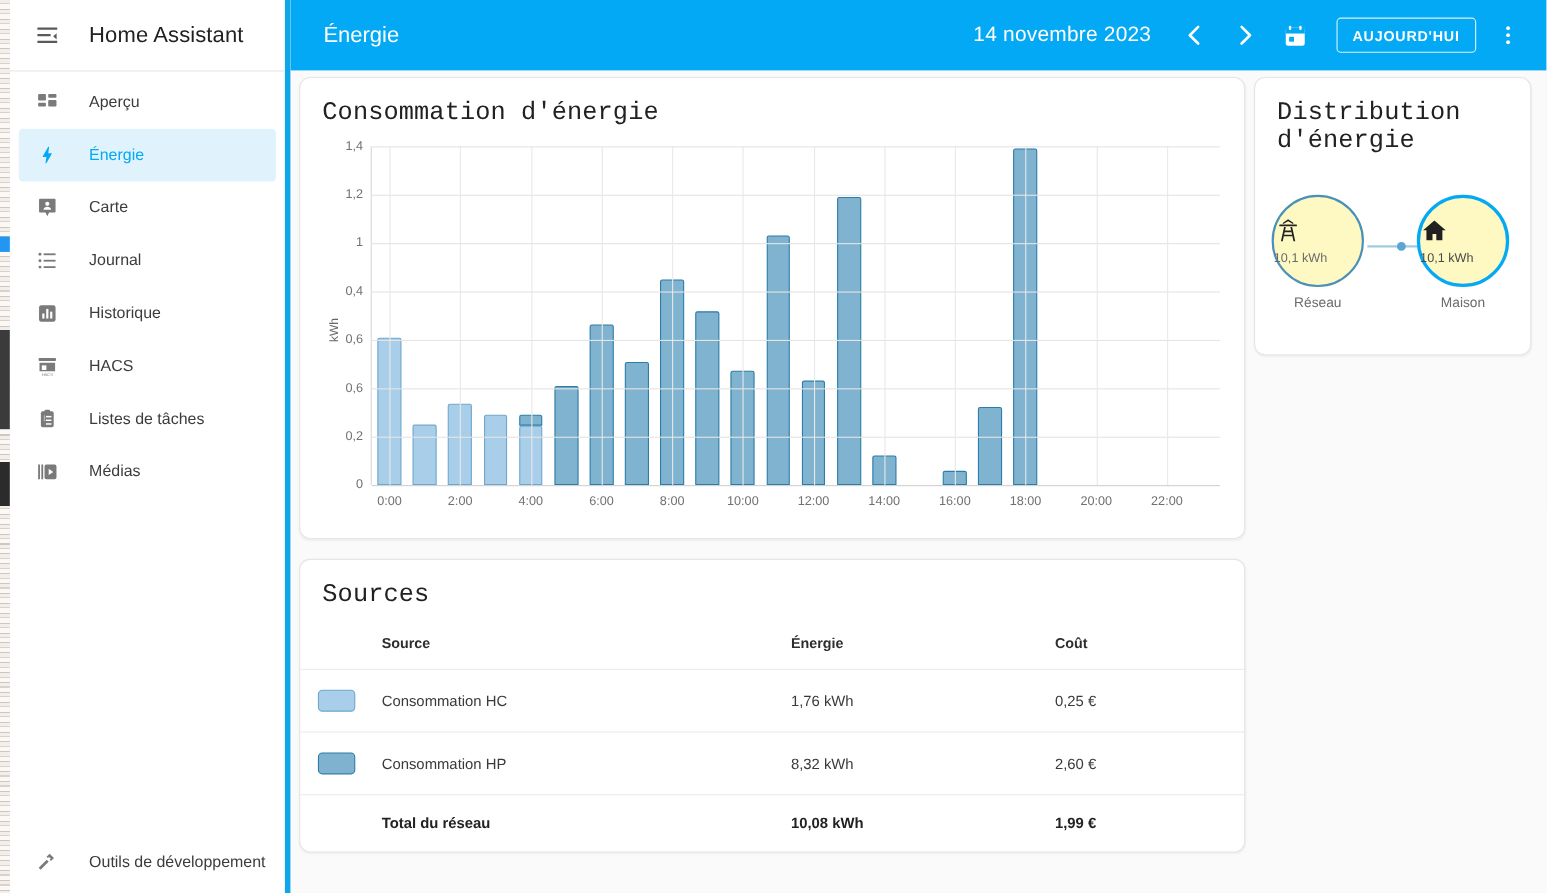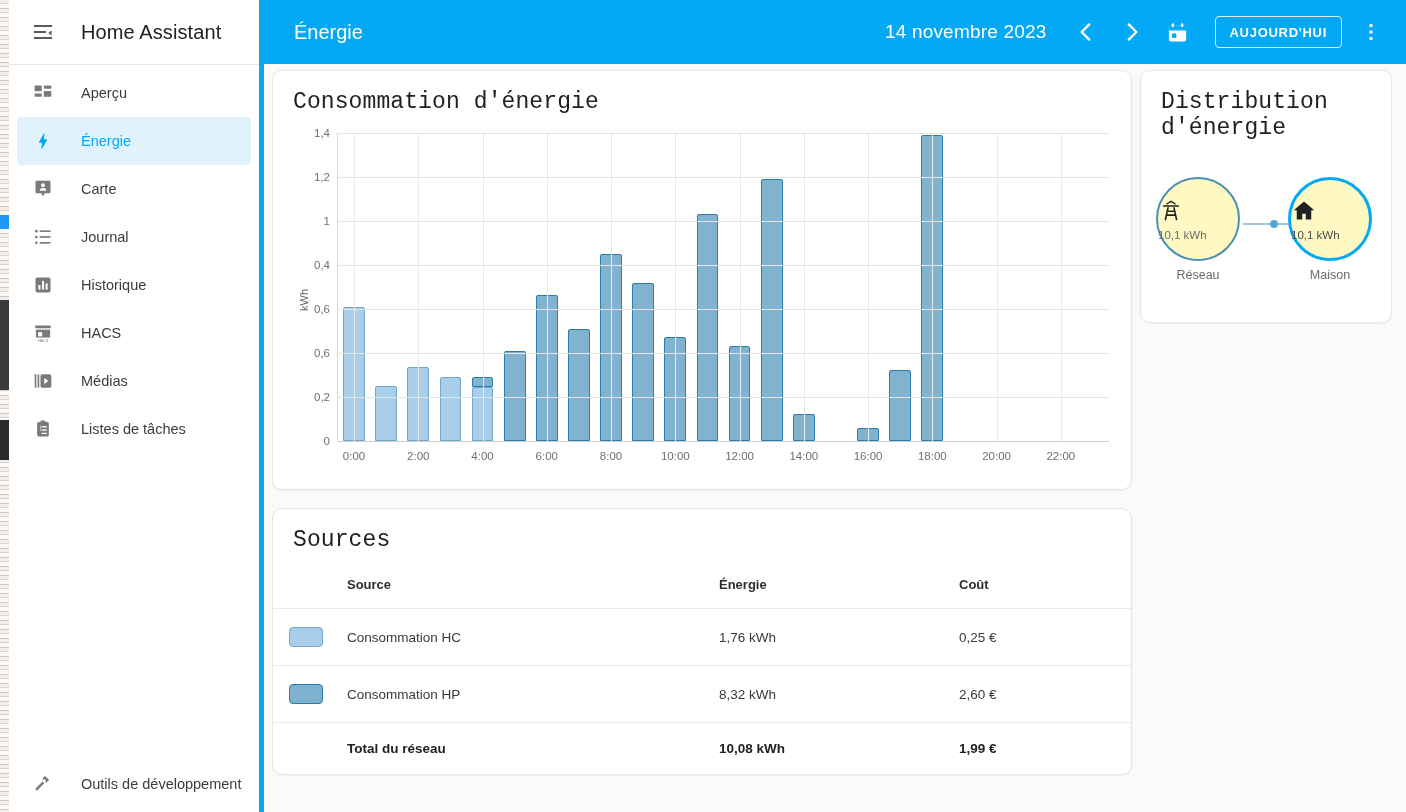--- a/index.html
+++ b/index.html
@@ -230,42 +230,42 @@
               <rect x="6" y="11" width="5" height="5" fill="#fff"></rect>
             <text x="12" y="22.6" font-size="4.4" text-anchor="middle" fill="currentColor" font-family="sans-serif">HACS</text>
           </svg>
         </span>
         <span class="sb-lbl">HACS</span>
       </div>
 
       <div class="sb-item">
         <span class="sb-ico">
           <svg width="20" height="20" viewBox="0 0 24 24" fill="currentColor">
-            <path d="M2 4h2v16H2z"></path>
-              <path d="M5.5 4h2v16h-2z"></path>
-            <rect x="9" y="4" width="13" height="16" rx="2"></rect>
-            <path d="M13.5 8.5l5 3.5-5 3.5z" fill="#fff"></path>
-          </svg>
-        </span>
-        <span class="sb-lbl">Médias</span>
-      </div>
-
-      <div class="sb-item">
-        <span class="sb-ico">
-          <svg width="20" height="20" viewBox="0 0 24 24" fill="currentColor">
             <rect x="5" y="3.5" width="14" height="17.5" rx="2"></rect>
             <rect x="9" y="1.8" width="6" height="3.4" rx="1.2"></rect>
             <rect x="10.5" y="8.5" width="6" height="1.6" fill="#fff"></rect>
               <rect x="10.5" y="12.5" width="6" height="1.6" fill="#fff"></rect>
               <rect x="10.5" y="16.5" width="6" height="1.6" fill="#fff"></rect>
             <text x="8" y="10.4" font-size="3.8" fill="#fff" font-family="sans-serif">1</text>
             <text x="8" y="14.4" font-size="3.8" fill="#fff" font-family="sans-serif">2</text>
           </svg>
         </span>
         <span class="sb-lbl">Listes de tâches</span>
+      </div>
+
+      <div class="sb-item">
+        <span class="sb-ico">
+          <svg width="20" height="20" viewBox="0 0 24 24" fill="currentColor">
+            <path d="M2 4h2v16H2z"></path>
+              <path d="M5.5 4h2v16h-2z"></path>
+            <rect x="9" y="4" width="13" height="16" rx="2"></rect>
+            <path d="M13.5 8.5l5 3.5-5 3.5z" fill="#fff"></path>
+          </svg>
+        </span>
+        <span class="sb-lbl">Médias</span>
       </div>
     </nav>
 
     <div class="sb-footer">
       <div class="sb-item">
         <span class="sb-ico">
           <svg width="20" height="20" viewBox="0 0 24 24" fill="currentColor">
             <path d="M14.5 2.5l-3.3 3.3 1.4 1.4 1.2-1.2 2 2-1.2 1.2 1.4 1.4 3.3-3.3-4.8-4.8z"></path>
             <path d="M11.4 9.1L2.6 17.9l2.1 2.1 8.8-8.8-2.1-2.1z"></path>
           </svg>

